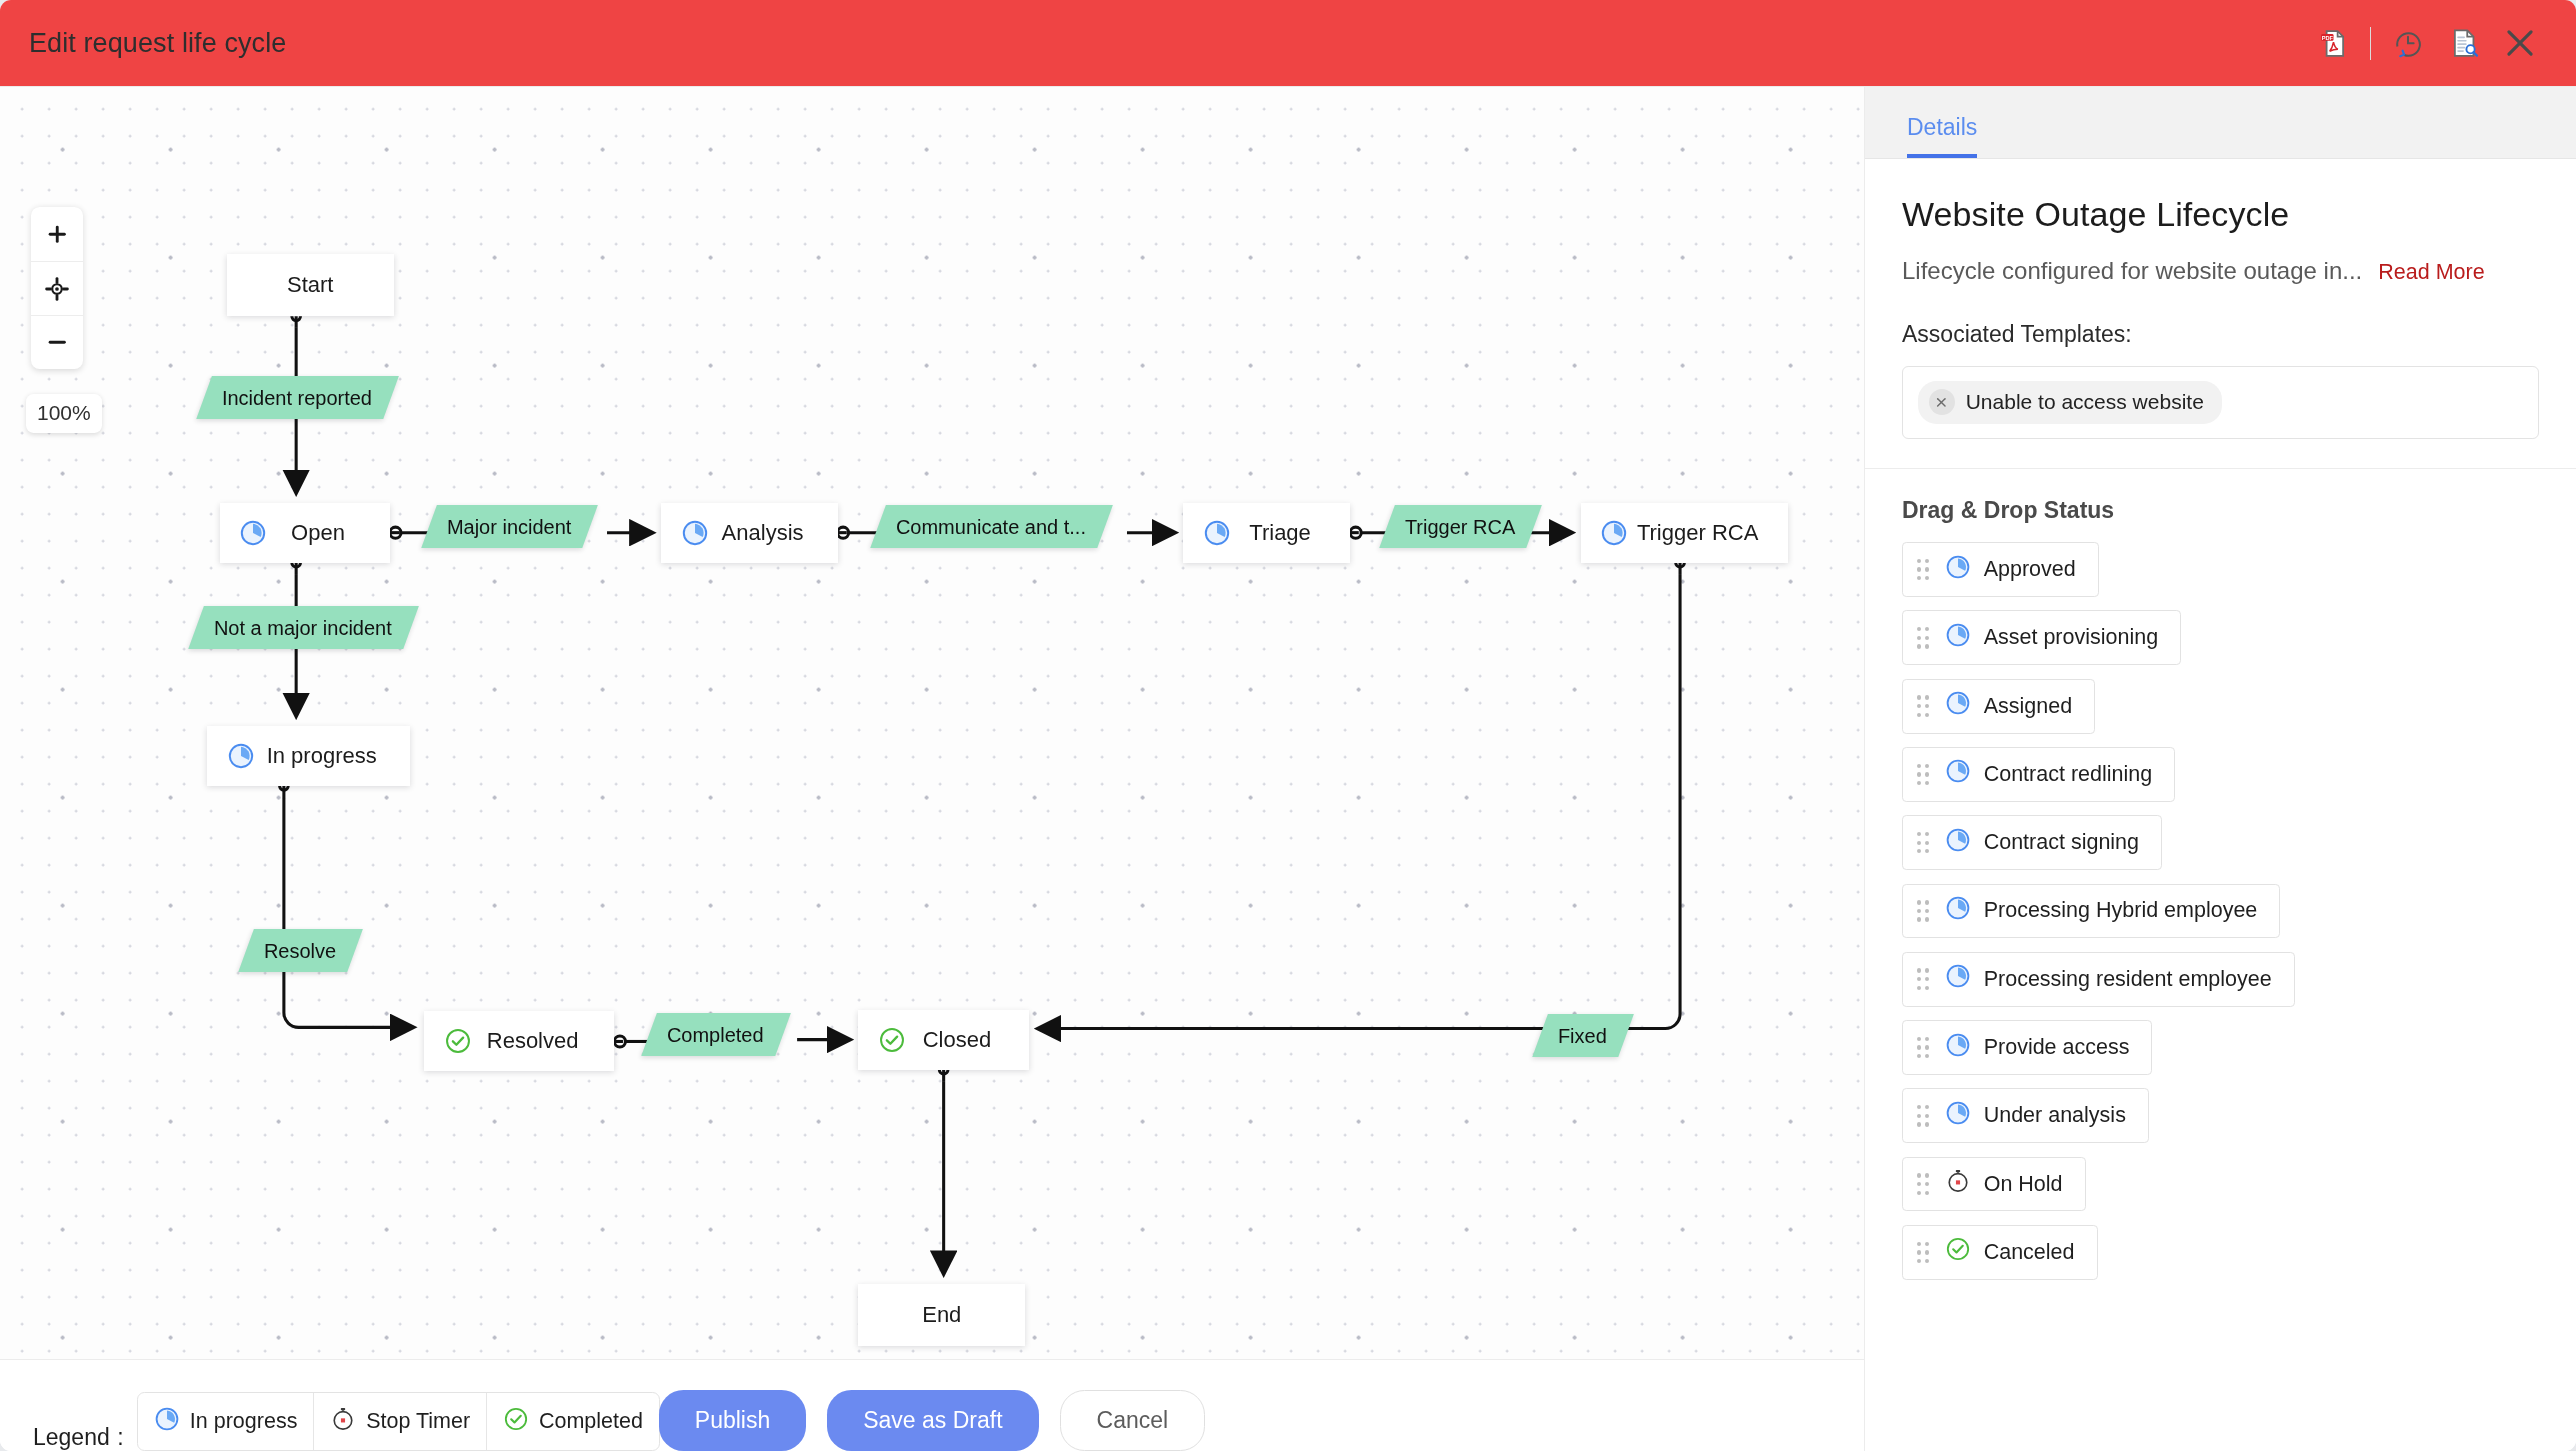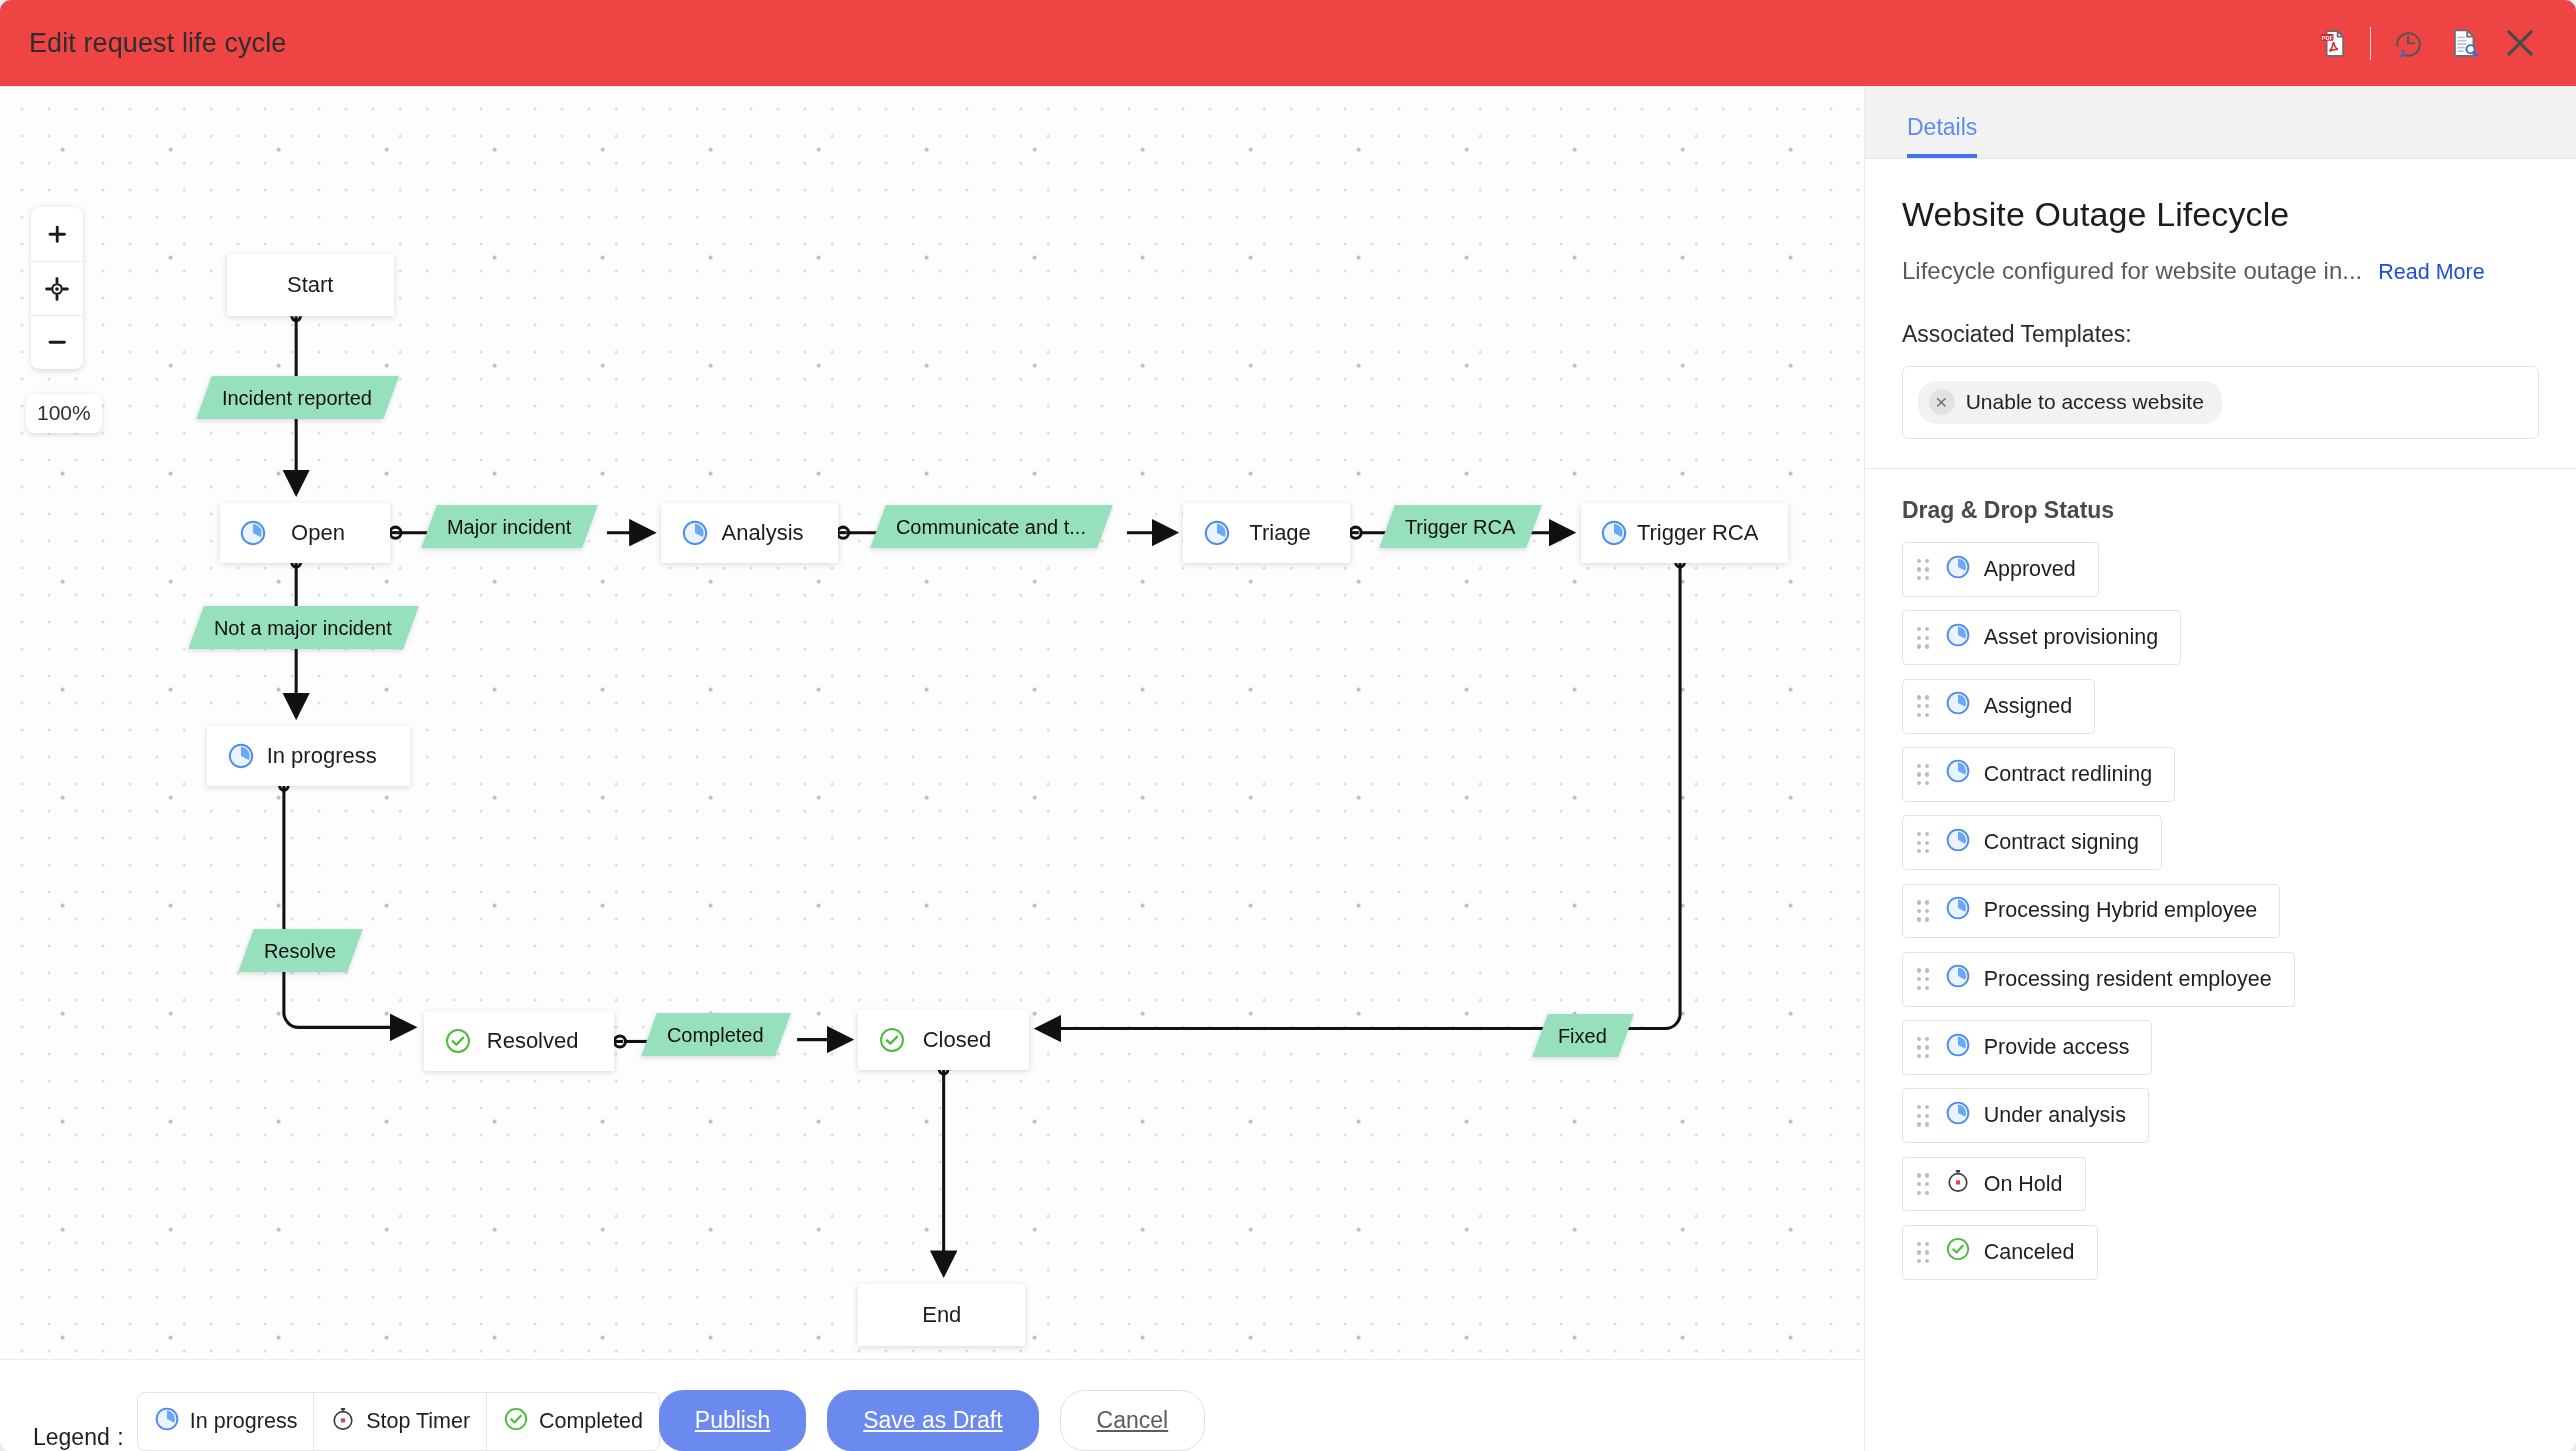--- a/index.html
+++ b/index.html
@@ -138,21 +138,21 @@
   }
   .legend-item + .legend-item { border-left: 0.6px solid #e6e6e6; }
   .footer-actions {
     position: absolute; left: 0; right: 0;
     display: flex; justify-content: center; gap: 21px; pointer-events: none;
   }
   .btn {
     pointer-events: auto;
     border: none; border-radius: 24.5px;
     font-size: 23px; padding: 16px 36px;
-    cursor: pointer; font-family: inherit; white-space: nowrap; text-decoration: underline;
+    cursor: pointer; font-family: inherit; white-space: nowrap;
   }
   .btn.primary { background: #6b8af0; color: #fff; }
   .btn.ghost { background: #fff; color: #5c5c5c; border: 0.6px solid #e0e0e0; }
 
   
   .panel {
     flex: 0 0 711px; width: 711px;
     display: flex; flex-direction: column;
     background: #fff; min-height: 0;
   }
@@ -168,21 +168,21 @@
   }
   .panel-scroll { flex: 1; overflow: hidden; padding: 0 37px; }
   .panel-title {
     font-size: 34px; color: #1c1c1c; font-weight: 400;
     margin-top: 36px; letter-spacing: 0.1px;
   }
   .panel-desc-row {
     display: flex; align-items: baseline; gap: 16px; margin-top: 23px;
   }
   .panel-desc { font-size: 24px; color: #5a5a5a; white-space: nowrap; }
-  .read-more { font-size: 21.5px; color: #1d4ed8; cursor: pointer; white-space: nowrap; text-align: center; }
+  .read-more { font-size: 21.5px; color: #b91c1c; cursor: pointer; white-space: nowrap; text-align: center; }
   .panel-sub {
     font-size: 23px; color: #2b2b2b; margin-top: 36px;
   }
   .templates-box {
     margin-top: 18.4px; border: 0.6px solid #e3e3e3; border-radius: 6.1px;
     padding: 13.5px 14.7px; display: flex; flex-wrap: wrap; gap: 9.8px;
   }
   .template-chip {
     display: inline-flex; align-items: center; gap: 11px;
     background: #f2f2f2; border-radius: 18.4px; padding: 8.6px 18.4px 8.6px 11px;

